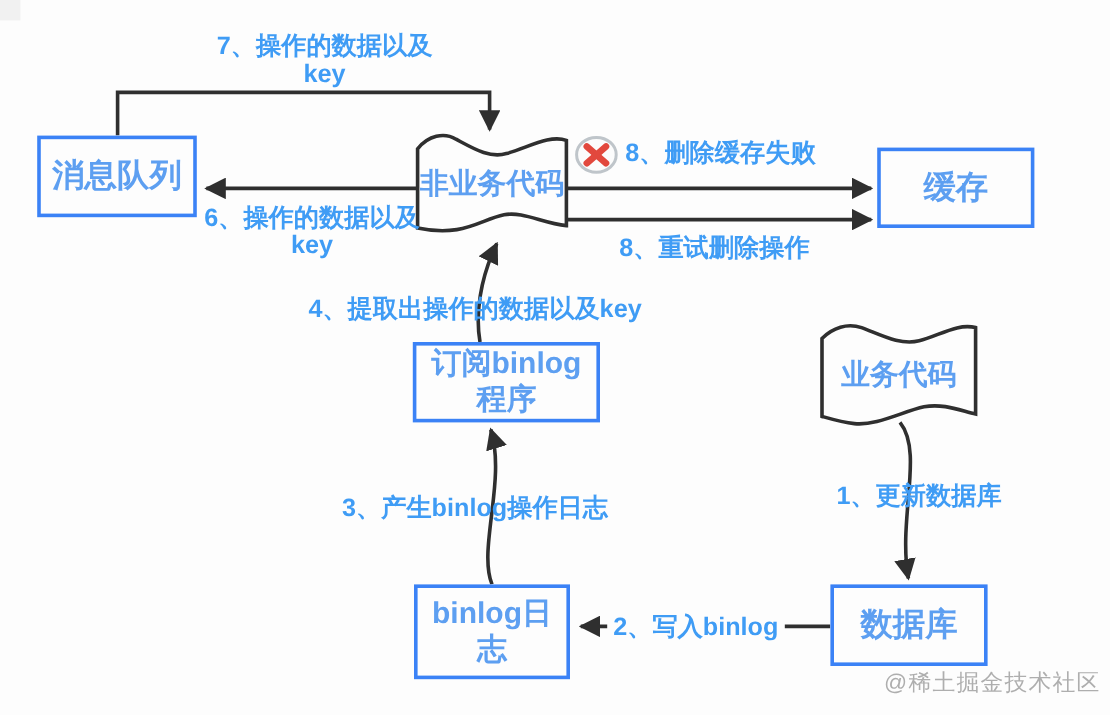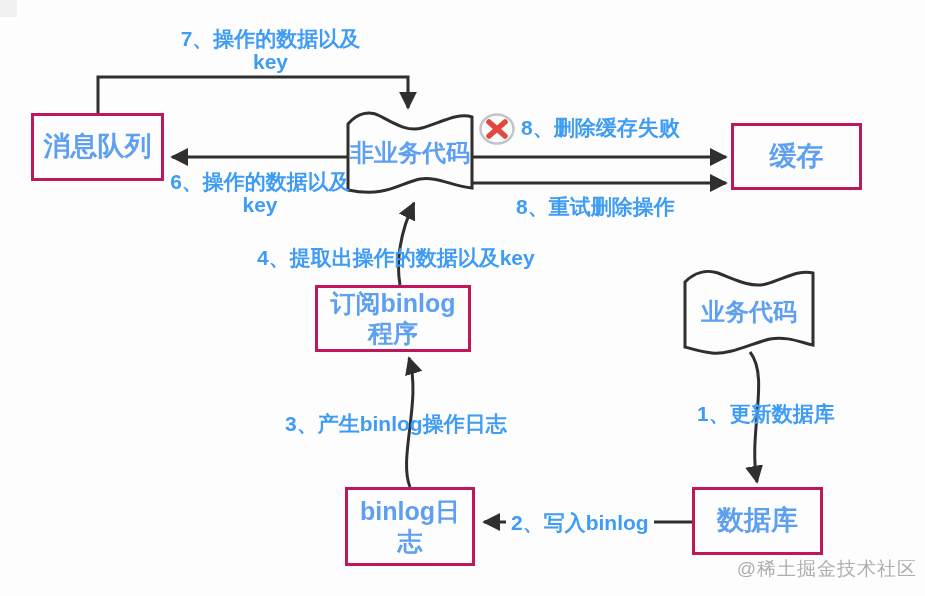--- a/index.html
+++ b/index.html
@@ -2,21 +2,21 @@
 <html><head>
 <meta charset="utf-8">
 <style>
   html,body{margin:0;padding:0;}
   body{font-family:"Liberation Sans","DejaVu Sans",sans-serif;}
   #canvas{
     position:relative;width:925px;height:596px;background:#fdfdfd;overflow:hidden;
   }
   #wires{position:absolute;left:0;top:0;width:925px;height:596px;}
   .node{
-    position:absolute;box-sizing:border-box;border:3px solid #be185d;background:#fdfdfd;
+    position:absolute;box-sizing:border-box;border:3px solid #3b82f6;background:#fdfdfd;
     display:flex;align-items:center;justify-content:center;text-align:center;
     color:#5d9ff1;font-weight:bold;white-space:pre-line;line-height:1.18;
   }
   .flag-label{
     position:absolute;display:flex;align-items:center;justify-content:center;text-align:center;
     color:#5d9ff1;font-weight:bold;
   }
   .step{
     position:absolute;color:#3f9cf5;font-weight:bold;font-size:21px;line-height:1.1;
     white-space:pre-line;
@@ -82,21 +82,21 @@
       <ellipse cx="497" cy="129" rx="16.5" ry="14.5" fill="#fcfcfc" stroke="#bfc5ca" stroke-width="2.5"></ellipse>
       <line x1="489" y1="122" x2="505" y2="136" stroke="#e2483d" stroke-width="5.5" stroke-linecap="round"></line>
       <line x1="505" y1="122" x2="489" y2="136" stroke="#e2483d" stroke-width="5.5" stroke-linecap="round"></line>
     </g>
   </svg>
 
   <div class="node" style="left:31px;top:113px;width:133px;height:68px;font-size:27px;">消息队列</div>
 
   <div class="node" style="left:731px;top:123px;width:131px;height:67px;font-size:27px;">缓存</div>
 
-  <div class="node" style="left:315px;top:285px;width:156px;height:67px;font-size:25px;">订阅binlog
+  <div class="node" style="left:344px;top:285px;width:156px;height:67px;font-size:25px;">订阅binlog
 程序</div>
 
   <div class="node" style="left:345px;top:487px;width:130px;height:79px;font-size:25px;">binlog日
 志</div>
 
   <div class="node" style="left:692px;top:487px;width:131px;height:68px;font-size:27px;">数据库</div>
 
   <div class="flag-label" style="left:348px;top:105px;width:124px;height:95px;font-size:24px;">非业务代码</div>
 
   <div class="flag-label" style="left:685px;top:270px;width:128px;height:83px;font-size:24px;">业务代码</div>

